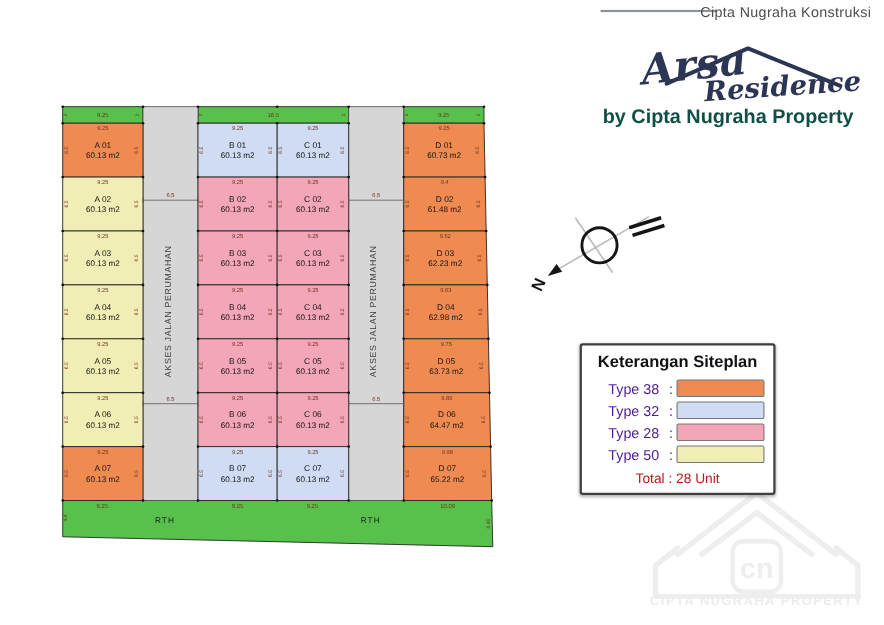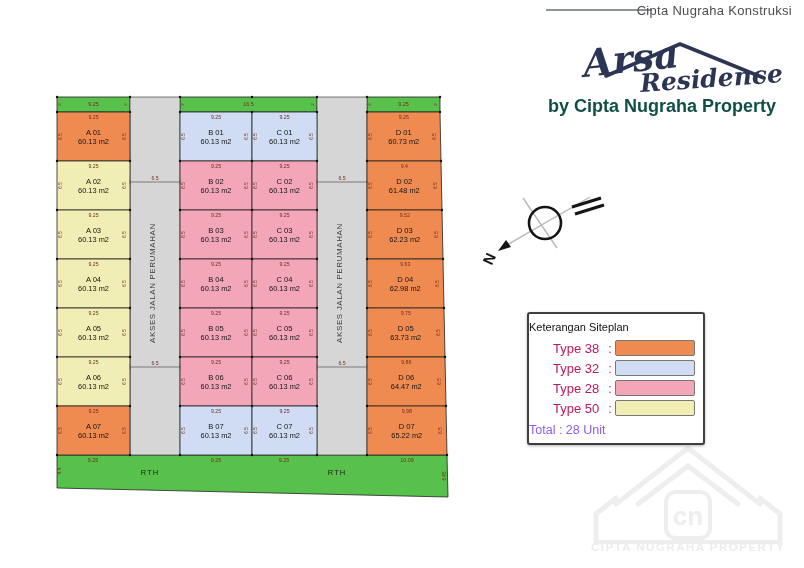--- a/index.html
+++ b/index.html
@@ -11,26 +11,26 @@
   .company{position:absolute;top:3px;right:12px;font-size:13px;color:#4d4d4d;letter-spacing:.3px;}
   .roofline{position:absolute;left:598px;top:36px;}
   .logo-arsa{position:absolute;left:583px;top:40px;font-family:"DejaVu Serif",serif;font-style:italic;
              font-weight:bold;font-size:38px;color:#2c3654;transform:rotate(-6deg);line-height:1;}
   .logo-residence{position:absolute;left:640px;top:66px;font-family:"DejaVu Serif",serif;font-style:italic;
              font-weight:bold;font-size:25px;color:#2c3654;transform:rotate(-4deg);line-height:1;}
   .byline{position:absolute;left:546px;top:96px;width:232px;text-align:center;font-size:18px;
           color:#0f4f46;font-weight:700;}
   .legend{position:absolute;left:527px;top:312px;width:178px;background:#fff;border:2px solid #3f3f3f;
           border-radius:3px;box-shadow:0 1px 3px rgba(0,0,0,.3);padding:7px 0 6px;box-sizing:border-box;}
-  .legend-title{text-align:left;font-weight:normal;font-size:11px;color:#111;margin-bottom:5px;}
-  .legend-row{display:flex;align-items:center;padding:2px 0 2px 24px;font-size:13px;color:#be185d;}
+  .legend-title{text-align:center;font-weight:bold;font-size:15px;color:#111;margin-bottom:5px;}
+  .legend-row{display:flex;align-items:center;padding:2px 0 2px 24px;font-size:13px;color:#4c1d95;}
   .legend-label{width:52px;}
   .legend-sep{width:10px;text-align:center;}
   .legend-swatch{width:78px;height:14px;border:1px solid #777;border-radius:2px;}
-  .legend-total{font-size:12.5px;margin-top:5px;color:#8b5cf6;}
+  .legend-total{text-align:center;font-size:12.5px;margin-top:5px;color:#b91c1c;}
   .wm-text{position:absolute;left:576px;top:541px;width:224px;text-align:center;font-size:11.5px;
            letter-spacing:1.5px;color:#ececec;font-weight:bold;}
 </style>
 </head>
 <body>
 
 <div class="canvas">
 
   <svg id="plan" viewBox="0 0 804 568" width="804" height="568">
 

